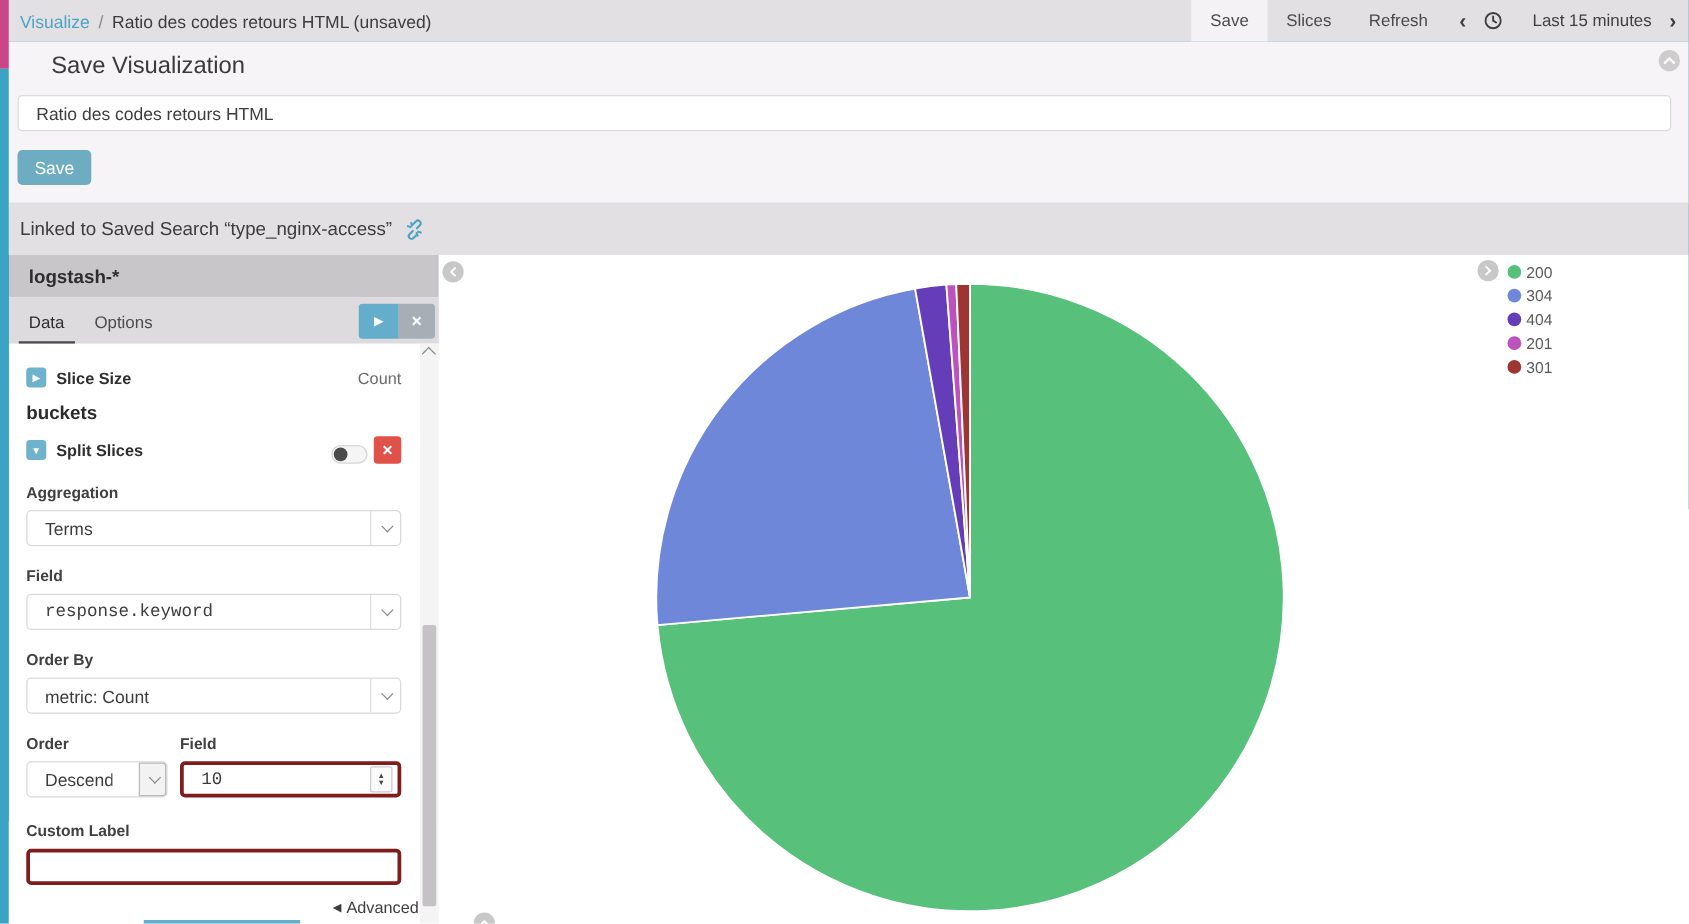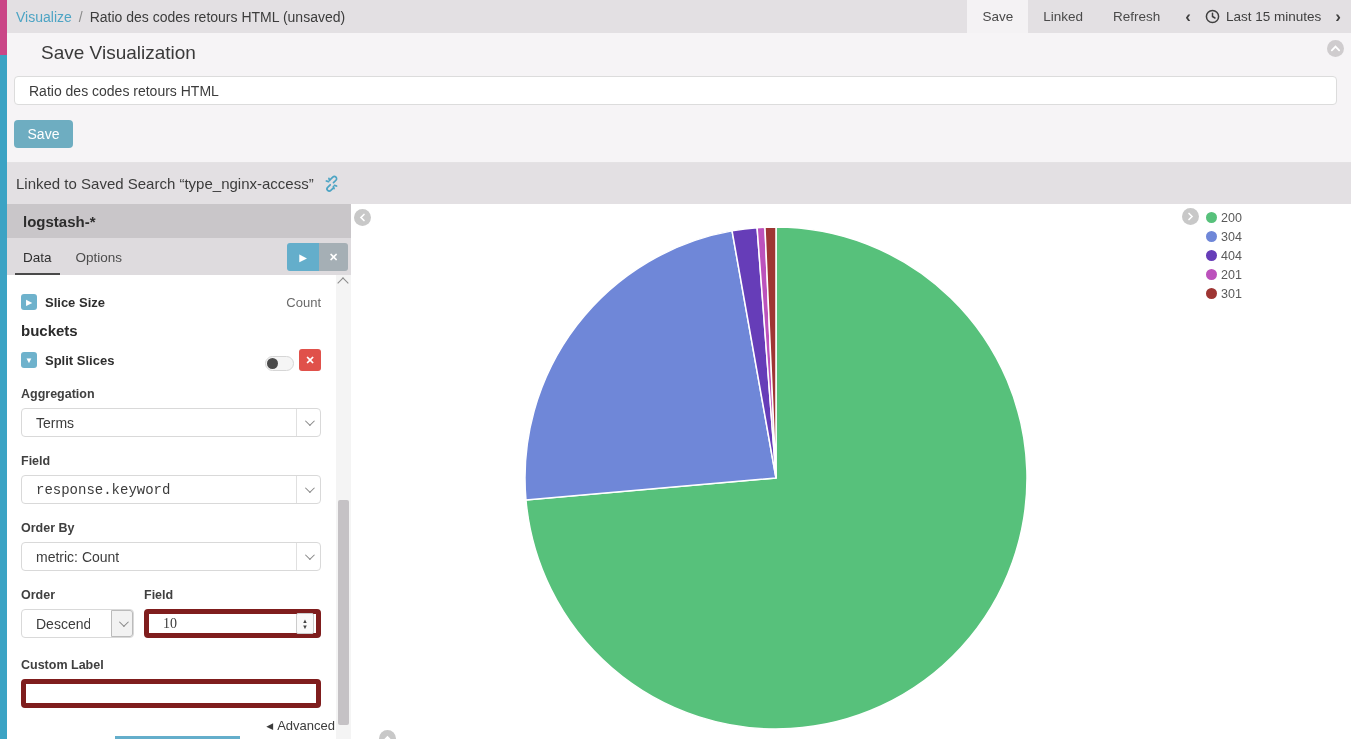--- a/index.html
+++ b/index.html
@@ -14,21 +14,21 @@
   
   .topbar { position:absolute; left:0; top:0; width:1351px; height:33px; background:#e3e0e3; display:flex; align-items:center; }
   .breadcrumb { margin-left:16px; font-size:14px; display:flex; align-items:center; gap:7px; }
   .crumb-link { color:#4da4c4; cursor:pointer; }
   .crumb-sep { color:#8a8a8a; }
   .crumb-title { color:#3c3c3c; }
   .topbar-right { margin-left:auto; display:flex; align-items:center; height:33px; }
   .topbar-btn { font-size:13.5px; color:#4a4a4a; padding:0 15px; height:33px; display:flex; align-items:center; cursor:pointer; }
   .topbar-btn.active { background:#f4f2f4; }
   .nav-chev { font-size:17px; font-weight:bold; color:#3f3f3f; padding:0 10px; cursor:pointer; }
-  .timepicker { display:flex; align-items:center; gap:6px; font-size:13.5px; color:#3f3f3f; padding:0 4px; cursor:pointer; }
+  .timepicker { display:flex; align-items:center; gap:24px; font-size:13.5px; color:#3f3f3f; padding:0 4px; cursor:pointer; }
   .clock-icon svg { display:block; }
 
   
   .save-panel { position:absolute; left:0; top:33px; width:1351px; height:130px; background:#f6f4f6; border-bottom:1px solid #e4e2e4; }
   .save-title { position:absolute; left:41px; top:9px; font-size:19px; color:#3a3a3a; }
   .panel-collapse { position:absolute; right:7px; top:7px; width:17px; height:17px; border-radius:50%; background:#cfccce; color:#fff; display:flex; align-items:center; justify-content:center; cursor:pointer; }
   .panel-collapse svg { display:block; }
   .save-input { position:absolute; left:14px; top:43px; width:1323px; height:29px; background:#fff; border:1px solid #dcdcdc; border-radius:4px; font-size:14px; color:#3c3c3c; padding:0 14px; font-family:"Liberation Sans", sans-serif; }
   .save-btn { position:absolute; left:14px; top:87px; width:59px; height:28px; background:#6eadc1; border:none; border-radius:4px; color:#fff; font-size:14px; cursor:pointer; font-family:"Liberation Sans", sans-serif; }
 
@@ -57,21 +57,21 @@
   .toggle { width:29px; height:15px; background:#f5f5f5; border:1px solid #d6d6d6; border-radius:8px; position:relative; cursor:pointer; }
   .toggle .knob { position:absolute; left:1px; top:1px; width:11px; height:11px; border-radius:50%; background:#4a4a4a; }
   .remove-btn { width:22px; height:22px; background:#e0514a; border:none; border-radius:3px; color:#fff; font-size:11px; font-weight:bold; cursor:pointer; }
 
   .fld-label { font-size:12.5px; font-weight:bold; color:#404040; }
   .selectbox { height:29px; background:#fff; border:1px solid #d9d9d9; border-radius:4px; display:flex; align-items:center; cursor:pointer; position:relative; }
   .selectbox .sel-text { font-size:14px; color:#3c3c3c; padding-left:14px; white-space:nowrap; overflow:hidden; }
   .sel-caret { position:absolute; right:0; top:0; width:24px; height:27px; border-left:1px solid #e0e0e0; display:flex; align-items:center; justify-content:center; }
   .sel-caret.boxed { border:1px solid #bbb; background:#f2f2f2; width:22px; height:27px; border-radius:0 3px 3px 0; }
   .chev-down { width:7px; height:7px; border-right:1.5px solid #888; border-bottom:1.5px solid #888; transform:rotate(45deg) translateY(-2px); }
-  .textinput { height:29px; width:100%; background:#fff; border:5px solid #7f1d1d; border-radius:4px; font-size:14px; color:#3c3c3c; padding:0 14px; font-family:Liberation Serif, serif; }
+  .textinput { height:29px; width:100%; background:#fff; border:3px solid #7f1d1d; border-radius:4px; font-size:14px; color:#3c3c3c; padding:0 14px; font-family:Liberation Mono, monospace; }
   .numwrap { position:relative; }
   .spinner { position:absolute; right:7px; top:4px; width:18px; height:21px; border:1px solid #ccc; border-radius:2px; background:#fafafa; display:flex; flex-direction:column; align-items:center; justify-content:center; cursor:pointer; font-size:6px; color:#444; line-height:6px; }
   .advanced { position:absolute; right:16px; bottom:6px; font-size:13px; color:#3c3c3c; cursor:pointer; display:flex; align-items:center; gap:4px; }
   .adv-caret { font-size:9px; color:#3c3c3c; }
   .subbucket-sliver { position:absolute; left:108px; bottom:0; width:125px; height:3px; background:#64aecb; }
 
   
   .side-scroll { position:absolute; right:0; top:0; width:15px; height:464px; background:#f4f4f4; }
   .scroll-up { position:absolute; top:4px; left:3px; width:8px; height:8px; border-left:1.5px solid #8a8a8a; border-top:1.5px solid #8a8a8a; transform:rotate(45deg); }
   .scroll-thumb { position:absolute; left:2px; top:225px; width:11px; height:225px; background:#c5c2c5; border-radius:2px; }
@@ -98,21 +98,21 @@
   <div class="accent-teal"></div>
 
   <div class="topbar">
     <div class="breadcrumb">
       <span class="crumb-link">Visualize</span>
       <span class="crumb-sep">/</span>
       <span class="crumb-title">Ratio des codes retours HTML (unsaved)</span>
     </div>
     <div class="topbar-right">
       <div class="topbar-btn active">Save</div>
-      <div class="topbar-btn">Linked</div>
+      <div class="topbar-btn">Slices</div>
       <div class="topbar-btn">Refresh</div>
       <div class="nav-chev">‹</div>
       <div class="timepicker">
         <span class="clock-icon">
           <svg width="15" height="15" viewBox="0 0 16 16">
               <circle cx="8" cy="8" r="6.5" fill="none" stroke="#3f3f3f" stroke-width="1.6"></circle>
               <path d="M8 4.5 V8 L10.6 9.6" fill="none" stroke="#3f3f3f" stroke-width="1.6" stroke-linecap="round"></path>
             </svg>
         </span>
         <span>Last 15 minutes</span>

